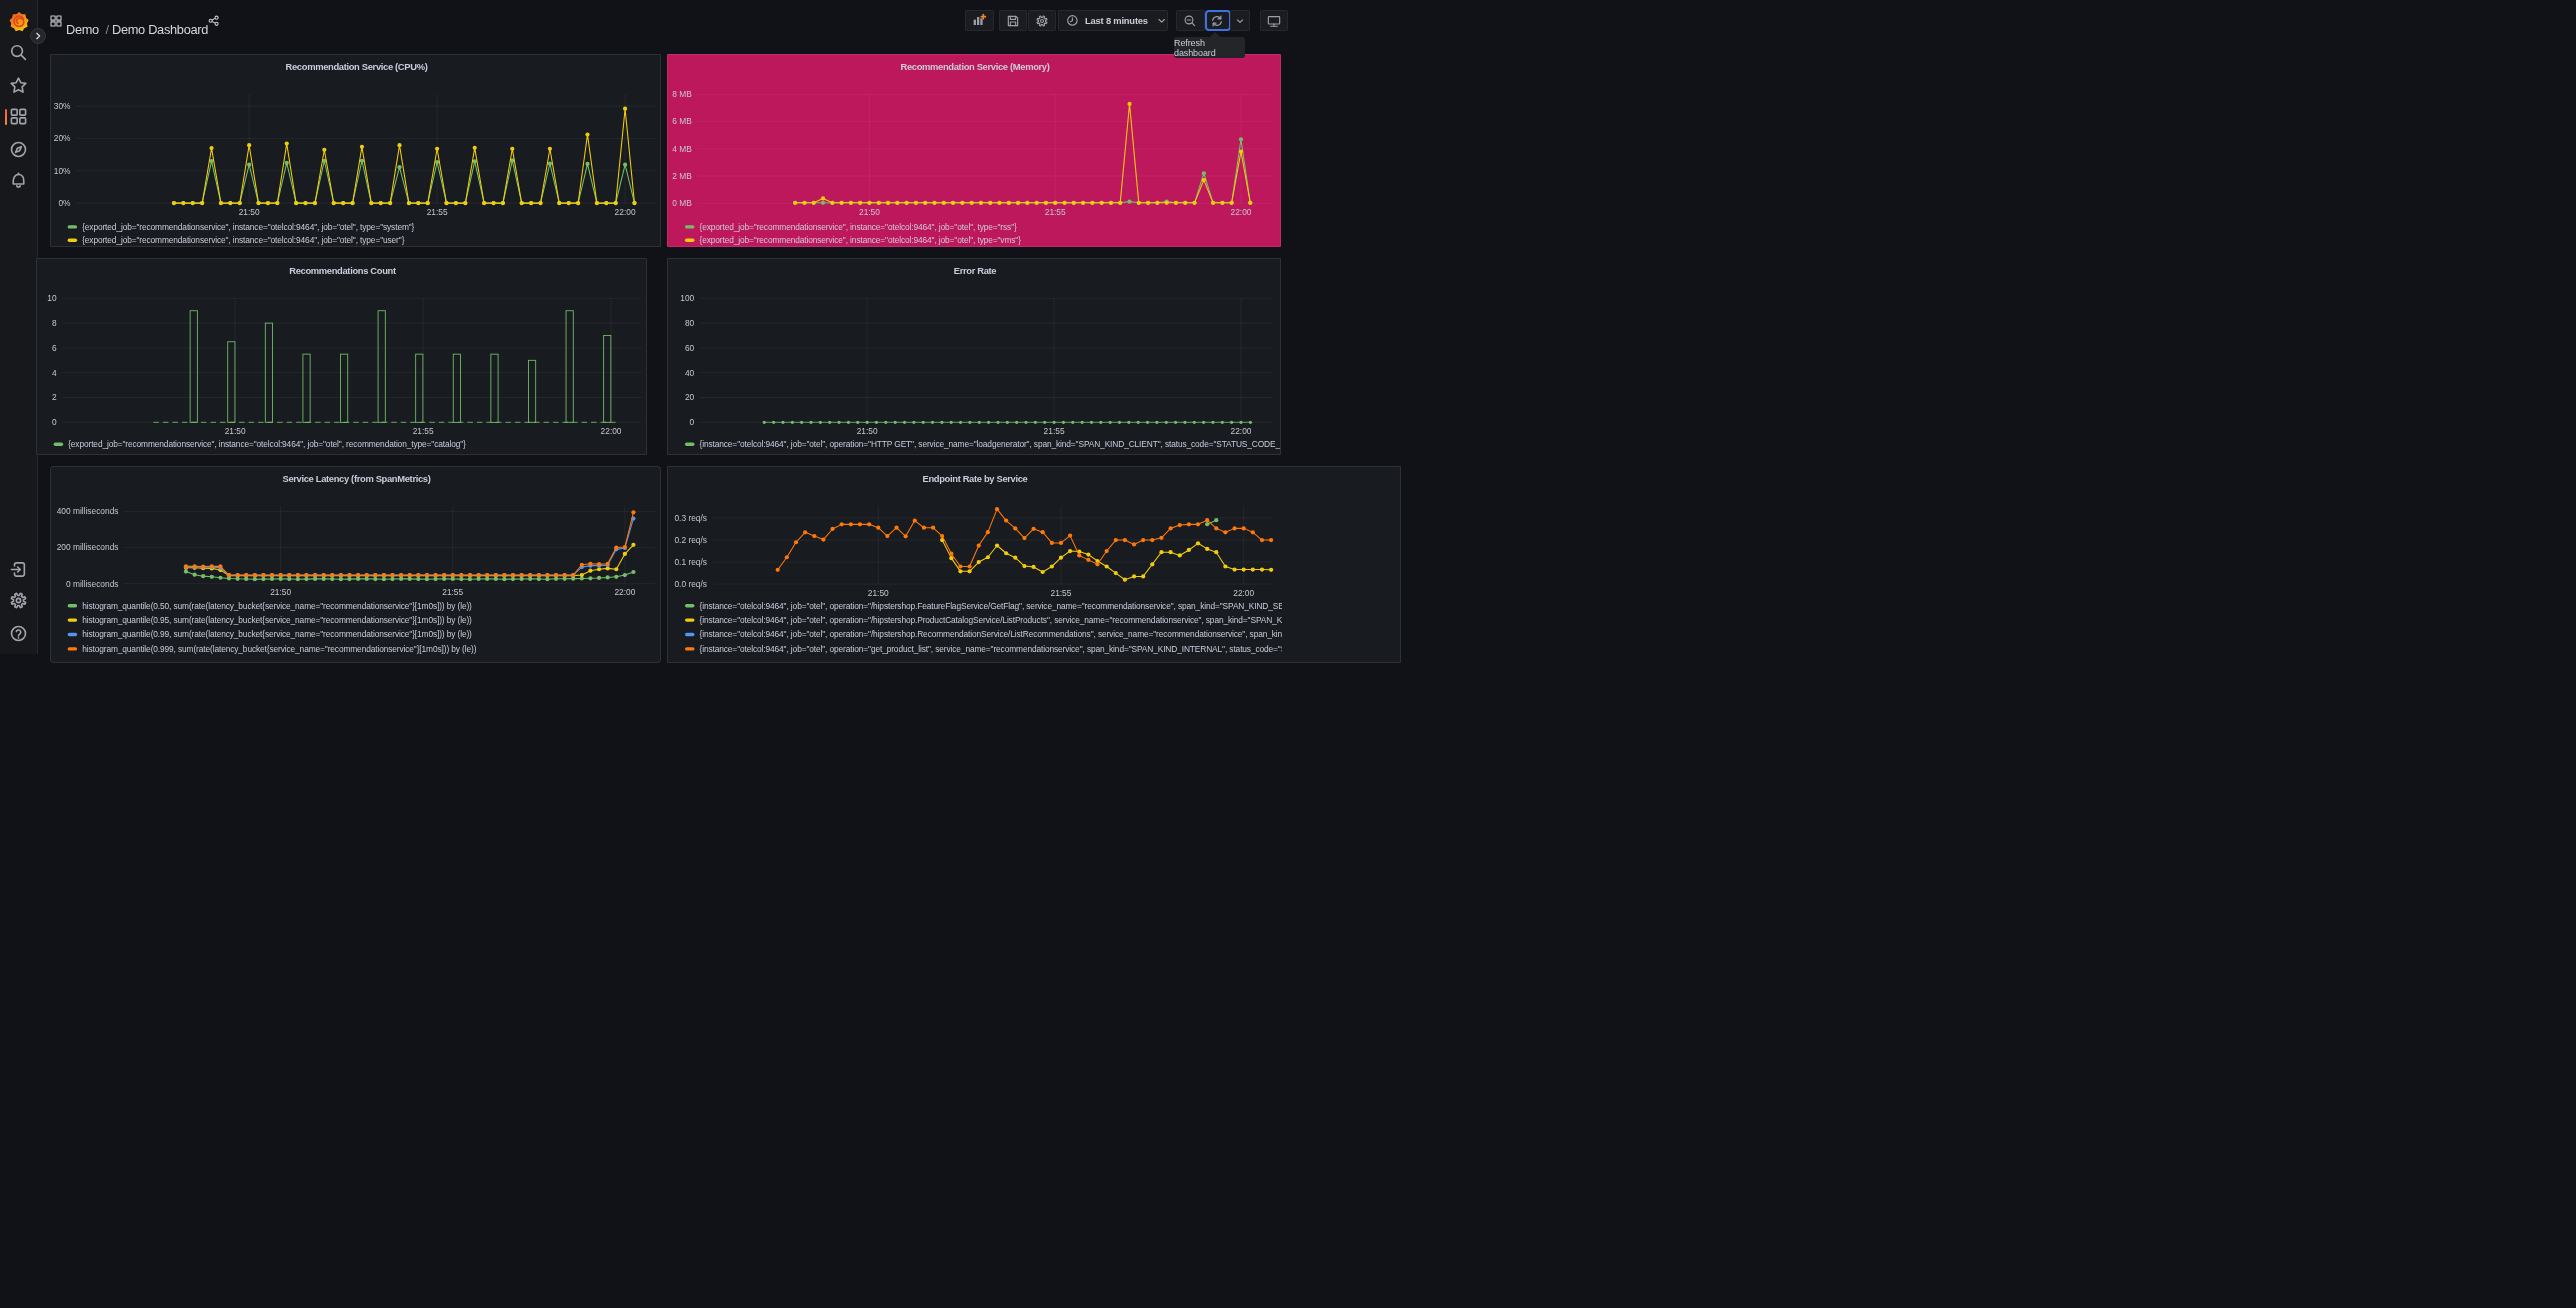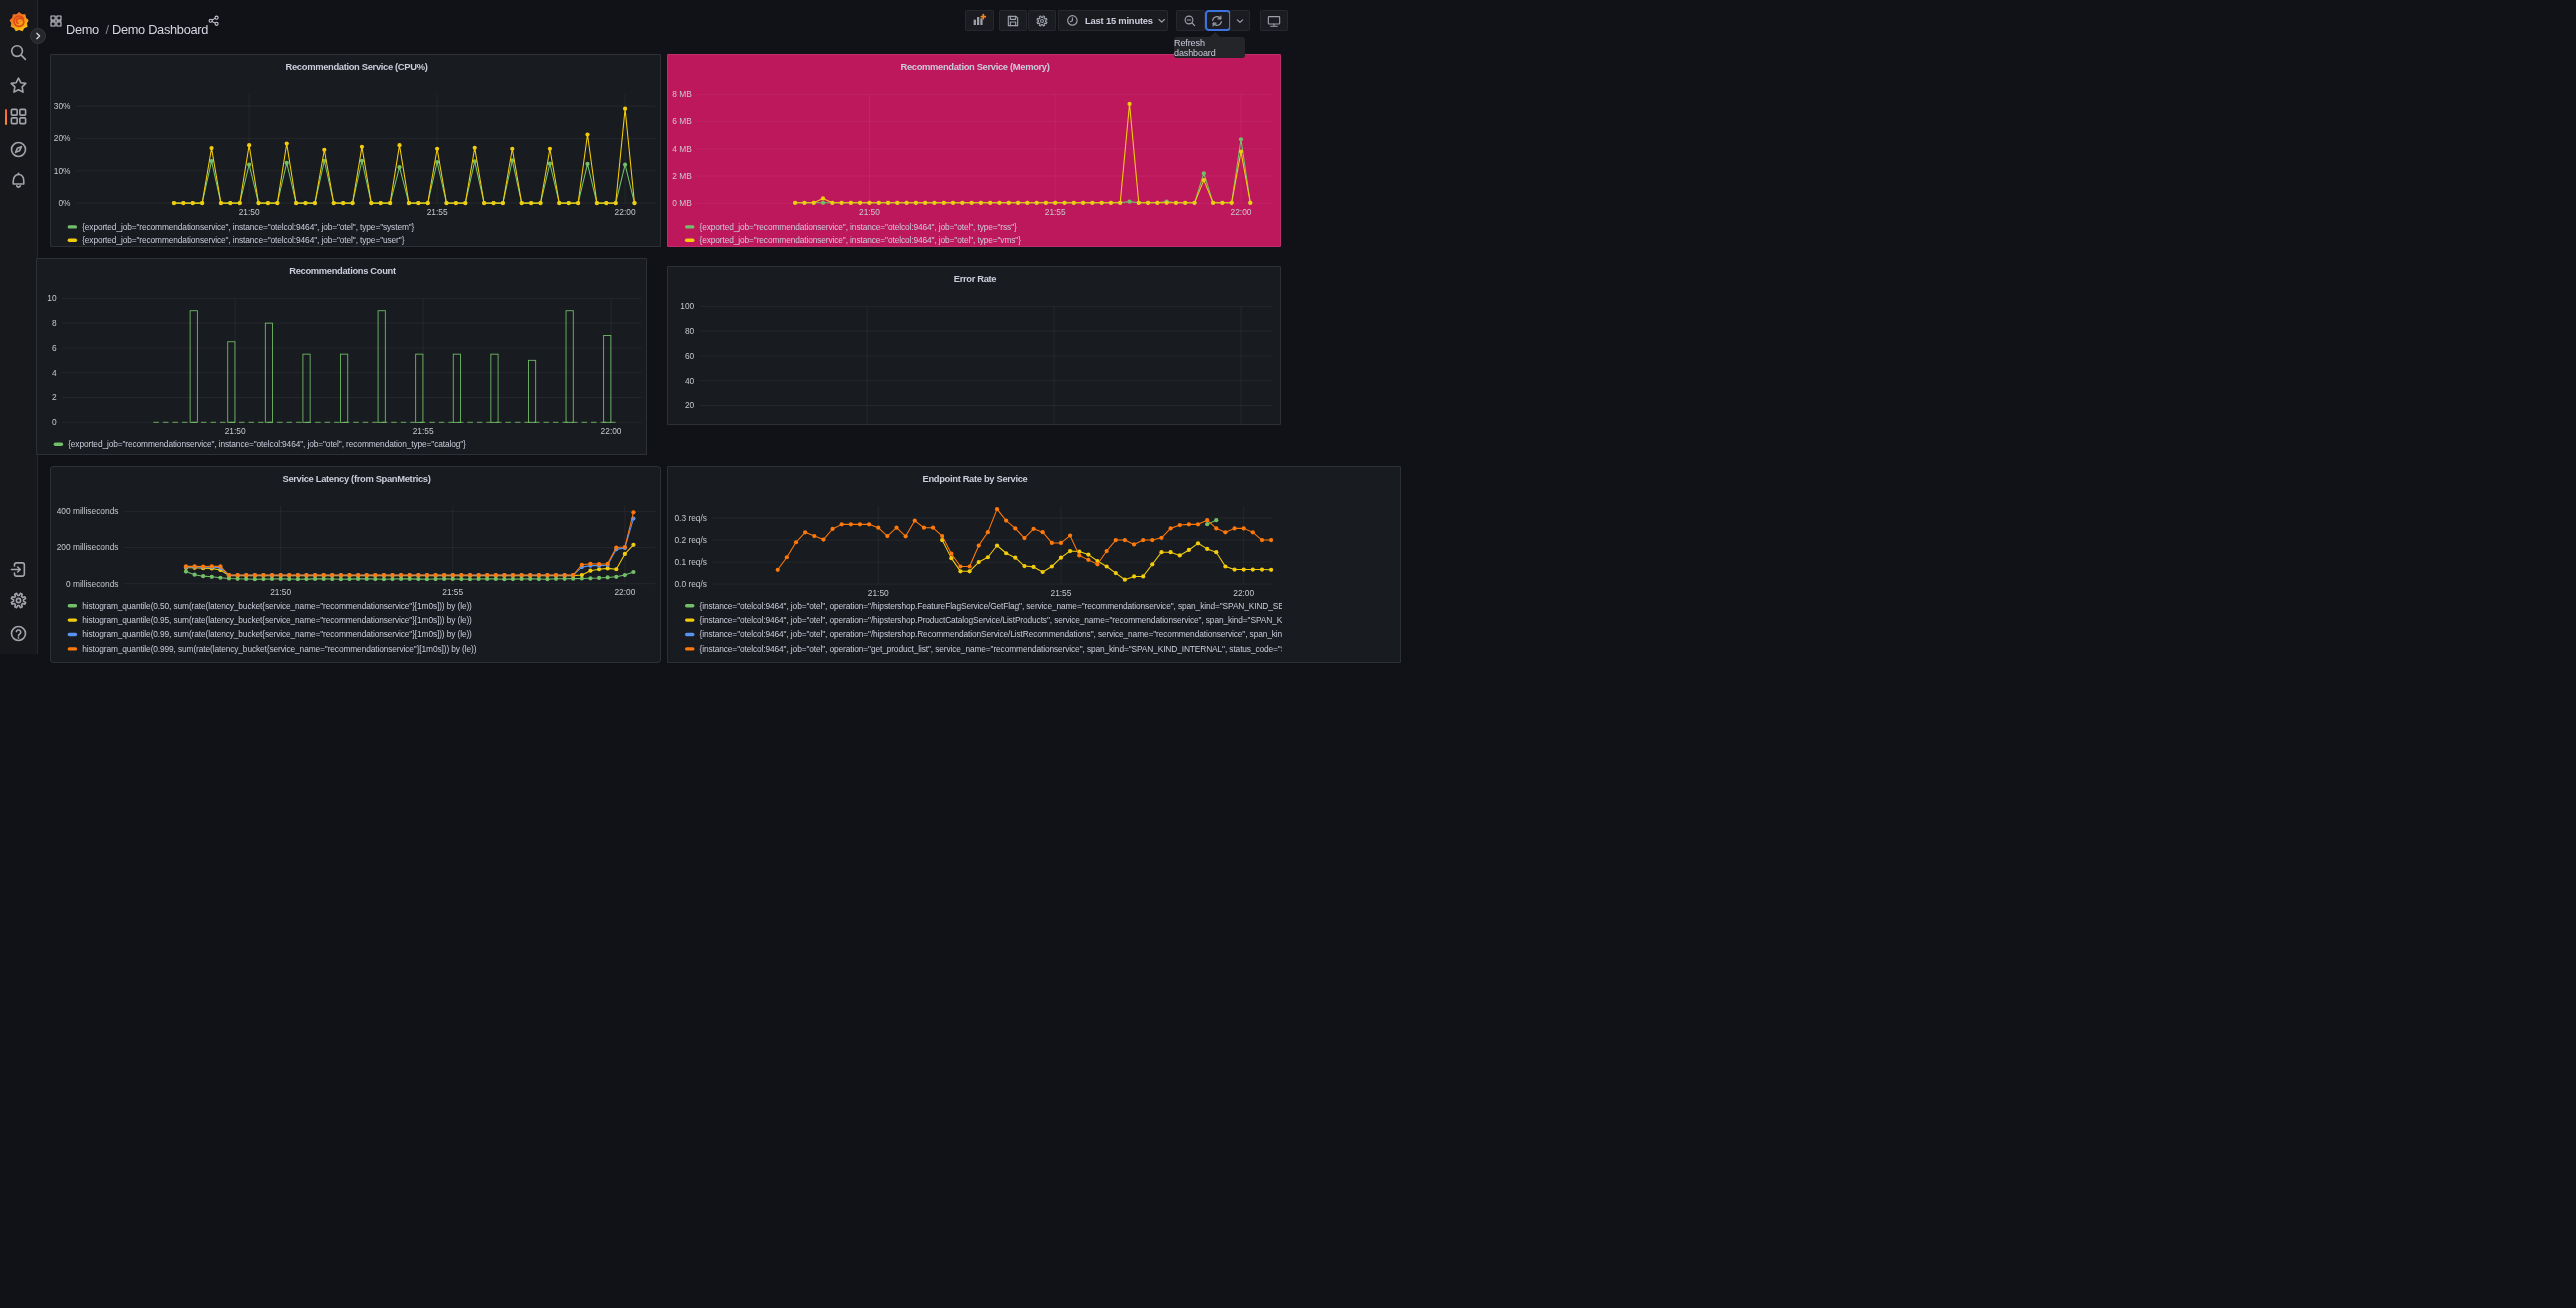--- a/index.html
+++ b/index.html
@@ -88,21 +88,21 @@
 <div style="position:absolute;left:1028px;top:10.4px;width:28px;height:20.5px;background:#1A1C21;border:0.7px solid #26282E;border-radius:1.3px;box-sizing:border-box;"></div>
 <svg width="16" height="16" viewBox="-12 -12 24 24" style="position:absolute;left:1034px;top:12.6px;">
     <path d="M5.24,0.78 L7.45,1.93 L6.63,3.91 L4.26,3.15 L3.15,4.26 L3.91,6.63 L1.93,7.45 L0.78,5.24 L-0.78,5.24 L-1.93,7.45 L-3.91,6.63 L-3.15,4.26 L-4.26,3.15 L-6.63,3.91 L-7.45,1.93 L-5.24,0.78 L-5.24,-0.78 L-7.45,-1.93 L-6.63,-3.91 L-4.26,-3.15 L-3.15,-4.26 L-3.91,-6.63 L-1.93,-7.45 L-0.78,-5.24 L0.78,-5.24 L1.93,-7.45 L3.91,-6.63 L3.15,-4.26 L4.26,-3.15 L6.63,-3.91 L7.45,-1.93 L5.24,-0.78 Z" fill="none" stroke="#9DA0A8" stroke-width="1.7" stroke-linecap="round" stroke-linejoin="round"></path>
     <circle cx="0" cy="0" r="2.2" fill="none" stroke="#9DA0A8" stroke-width="1.7" stroke-linecap="round" stroke-linejoin="round"></circle>
   </svg>
 <div style="position:absolute;left:1058px;top:10.4px;width:110px;height:20.5px;background:#191B1F;border:0.7px solid #26282E;border-radius:1.3px;box-sizing:border-box;"></div>
 <svg width="14.8" height="14.8" viewBox="-11 -11 22 22" style="position:absolute;left:1065px;top:13.4px;">
     <circle cx="0" cy="0" r="7" fill="none" stroke="#9DA0A8" stroke-width="1.7" stroke-linecap="round" stroke-linejoin="round"></circle>
     <path d="M0,-3.8 L0,0.4 L-3,2" fill="none" stroke="#9DA0A8" stroke-width="1.7" stroke-linecap="round" stroke-linejoin="round"></path>
   </svg>
-<div style="position:absolute;left:1085px;top:15.4px;font-size:9.4px;letter-spacing:-0.2px;font-weight:600;color:#CCCCDC;">Last 15 minutes</div>
+<div style="position:absolute;left:1085px;top:15.4px;font-size:9.4px;letter-spacing:-0.2px;font-weight:600;color:#CCCCDC;">Last 8 minutes</div>
 <svg width="13.4" height="13.4" viewBox="-10 -10 20 20" style="position:absolute;left:1155px;top:14px;">
     <path d="M-4,-1.8 L0,2.2 L4,-1.8" fill="none" stroke="#9DA0A8" stroke-width="1.7" stroke-linecap="round" stroke-linejoin="round"></path>
   </svg>
 <div style="position:absolute;left:1176px;top:10.4px;width:29px;height:20.5px;background:#1A1C21;border:0.7px solid #26282E;border-radius:1.3px;box-sizing:border-box;"></div>
 <svg width="16" height="16" viewBox="-12 -12 24 24" style="position:absolute;left:1182px;top:12.6px;">
     <circle cx="-1.5" cy="-1.5" r="5.8" fill="none" stroke="#9DA0A8" stroke-width="1.7" stroke-linecap="round" stroke-linejoin="round"></circle>
     <line x1="3" y1="3" x2="7" y2="7" fill="none" stroke="#9DA0A8" stroke-width="1.7" stroke-linecap="round" stroke-linejoin="round"></line>
     <line x1="-4" y1="-1.5" x2="1" y2="-1.5" fill="none" stroke="#9DA0A8" stroke-width="1.7" stroke-linecap="round" stroke-linejoin="round"></line>
   </svg>
 <div style="position:absolute;left:1205px;top:10.4px;width:25.5px;height:20.5px;background:#1A1C21;border:2px solid #3D73DE;border-radius:4px;box-sizing:border-box;"></div>
@@ -408,21 +408,21 @@
       <rect x="564.5" y="142.0" width="10.8" height="101.8" fill="none" stroke="#73BF69" stroke-width="1.3"></rect>
       <rect x="620.6" y="142.0" width="10.8" height="101.8" fill="none" stroke="#73BF69" stroke-width="1.3"></rect>
       <rect x="676.7" y="142.0" width="10.8" height="101.8" fill="none" stroke="#73BF69" stroke-width="1.3"></rect>
       <rect x="732.8" y="151.2" width="10.8" height="92.5" fill="none" stroke="#73BF69" stroke-width="1.3"></rect>
       <rect x="788.9" y="77.2" width="10.8" height="166.5" fill="none" stroke="#73BF69" stroke-width="1.3"></rect>
       <rect x="845.0" y="114.2" width="10.8" height="129.5" fill="none" stroke="#73BF69" stroke-width="1.3"></rect>
       <rect x="24.2" y="274.0" width="14.2" height="5" rx="2.5" fill="#73BF69"></rect>
       <text x="45.9" y="280.8" font-size="12.5" letter-spacing="-0.18" fill="#CCCCDC">{exported_job="recommendationservice", instance="otelcol:9464", job="otel", recommendation_type="catalog"}</text>
     </svg>
   </div>
-<div style="position:absolute;left:667px;top:266px;width:614px;height:159px;background:#181B1F;border:0.7px solid rgba(204,204,220,0.12);border-radius:1.3px;box-sizing:border-box;overflow:hidden;">
+<div style="position:absolute;left:667px;top:258px;width:614px;height:197px;background:#181B1F;border:0.7px solid rgba(204,204,220,0.12);border-radius:1.3px;box-sizing:border-box;overflow:hidden;">
     <svg width="614" height="197" viewBox="0 0 914 294" style="position:absolute;left:0;top:0;font-family:'Liberation Sans',sans-serif;">
       <text x="457.0" y="22.5" text-anchor="middle" font-size="14" letter-spacing="-0.5" font-weight="600" fill="#CCCCDC">Error Rate</text>
       <line x1="46" y1="243.7" x2="900.4" y2="243.7" stroke="rgba(204,204,220,0.10)" stroke-width="1"></line>
       <text x="38" y="247.9" text-anchor="end" font-size="12.5" fill="#C7C8CD">0</text>
       <line x1="46" y1="206.7" x2="900.4" y2="206.7" stroke="rgba(204,204,220,0.10)" stroke-width="1"></line>
       <text x="38" y="210.9" text-anchor="end" font-size="12.5" fill="#C7C8CD">20</text>
       <line x1="46" y1="169.7" x2="900.4" y2="169.7" stroke="rgba(204,204,220,0.10)" stroke-width="1"></line>
       <text x="38" y="173.9" text-anchor="end" font-size="12.5" fill="#C7C8CD">40</text>
       <line x1="46" y1="132.7" x2="900.4" y2="132.7" stroke="rgba(204,204,220,0.10)" stroke-width="1"></line>
       <text x="38" y="136.9" text-anchor="end" font-size="12.5" fill="#C7C8CD">60</text>

